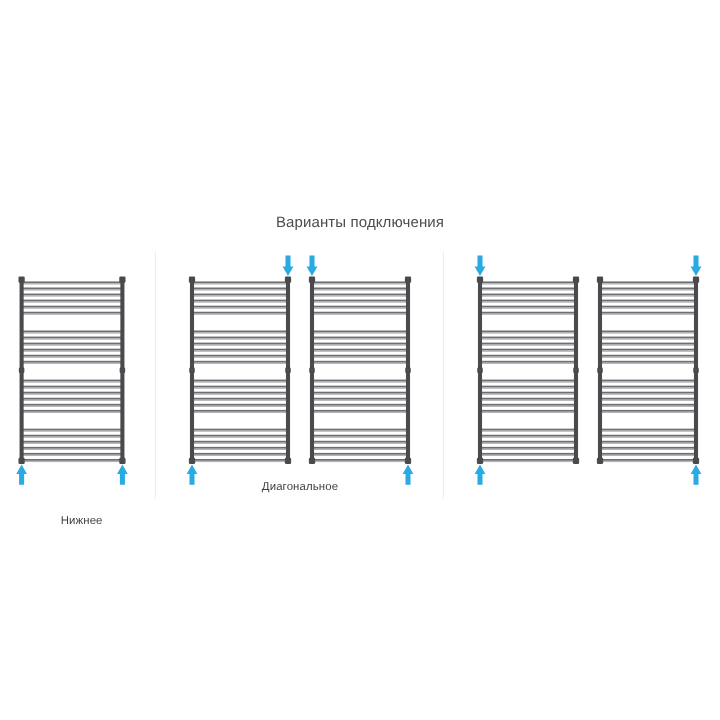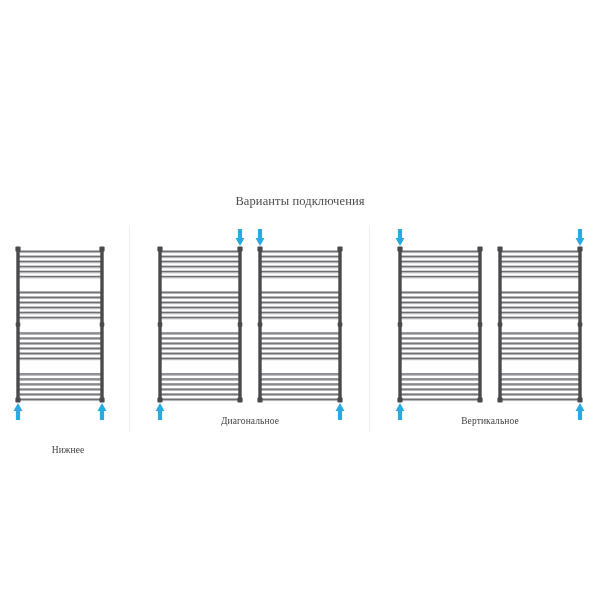--- a/index.html
+++ b/index.html
@@ -11,24 +11,23 @@
     width: 600px;
     height: 600px;
     font-family: "Liberation Sans", sans-serif;
     position: relative;
     overflow: hidden;
   }
 
   #diagram-root {
     position: absolute;
     left: 0;
-    top: 16px;
+    top: 0;
     width: 600px;
     height: 494px;
-    font-family: Liberation Serif, serif;
   }
 
   #page-title {
     position: absolute;
     left: 0;
     top: 178px;
     width: 600px;
     text-align: center;
     font-size: 12.5px;
     color: #4c4c4c;
@@ -382,15 +381,14 @@
         <rect x="577.40" y="230.40" width="5.2" height="5.2" rx="1" fill="#4a4a4d"></rect>
         <rect x="577.70" y="306.20" width="4.6" height="4.6" rx="1" fill="#4a4a4d"></rect>
         <rect x="577.40" y="381.40" width="5.2" height="5.2" rx="1" fill="#4a4a4d"></rect>
         <path d="M 580 230 L 575.5 222 L 577.9 222 L 577.9 213 L 582.1 213 L 582.1 222 L 584.5 222 Z" fill="#29abe2"></path>
         <path d="M 580 387 L 575.5 395 L 577.9 395 L 577.9 404 L 582.1 404 L 582.1 395 L 584.5 395 Z" fill="#29abe2"></path>
       </g>
     </svg>
 
   <div class="panel-label" id="label-bottom">Нижнее</div>
   <div class="panel-label" id="label-diagonal">Диагональное</div>
-  <div class="panel-label" id="label-vertical">Вертикальное</div>
 
 </div>
 
 </body></html>

